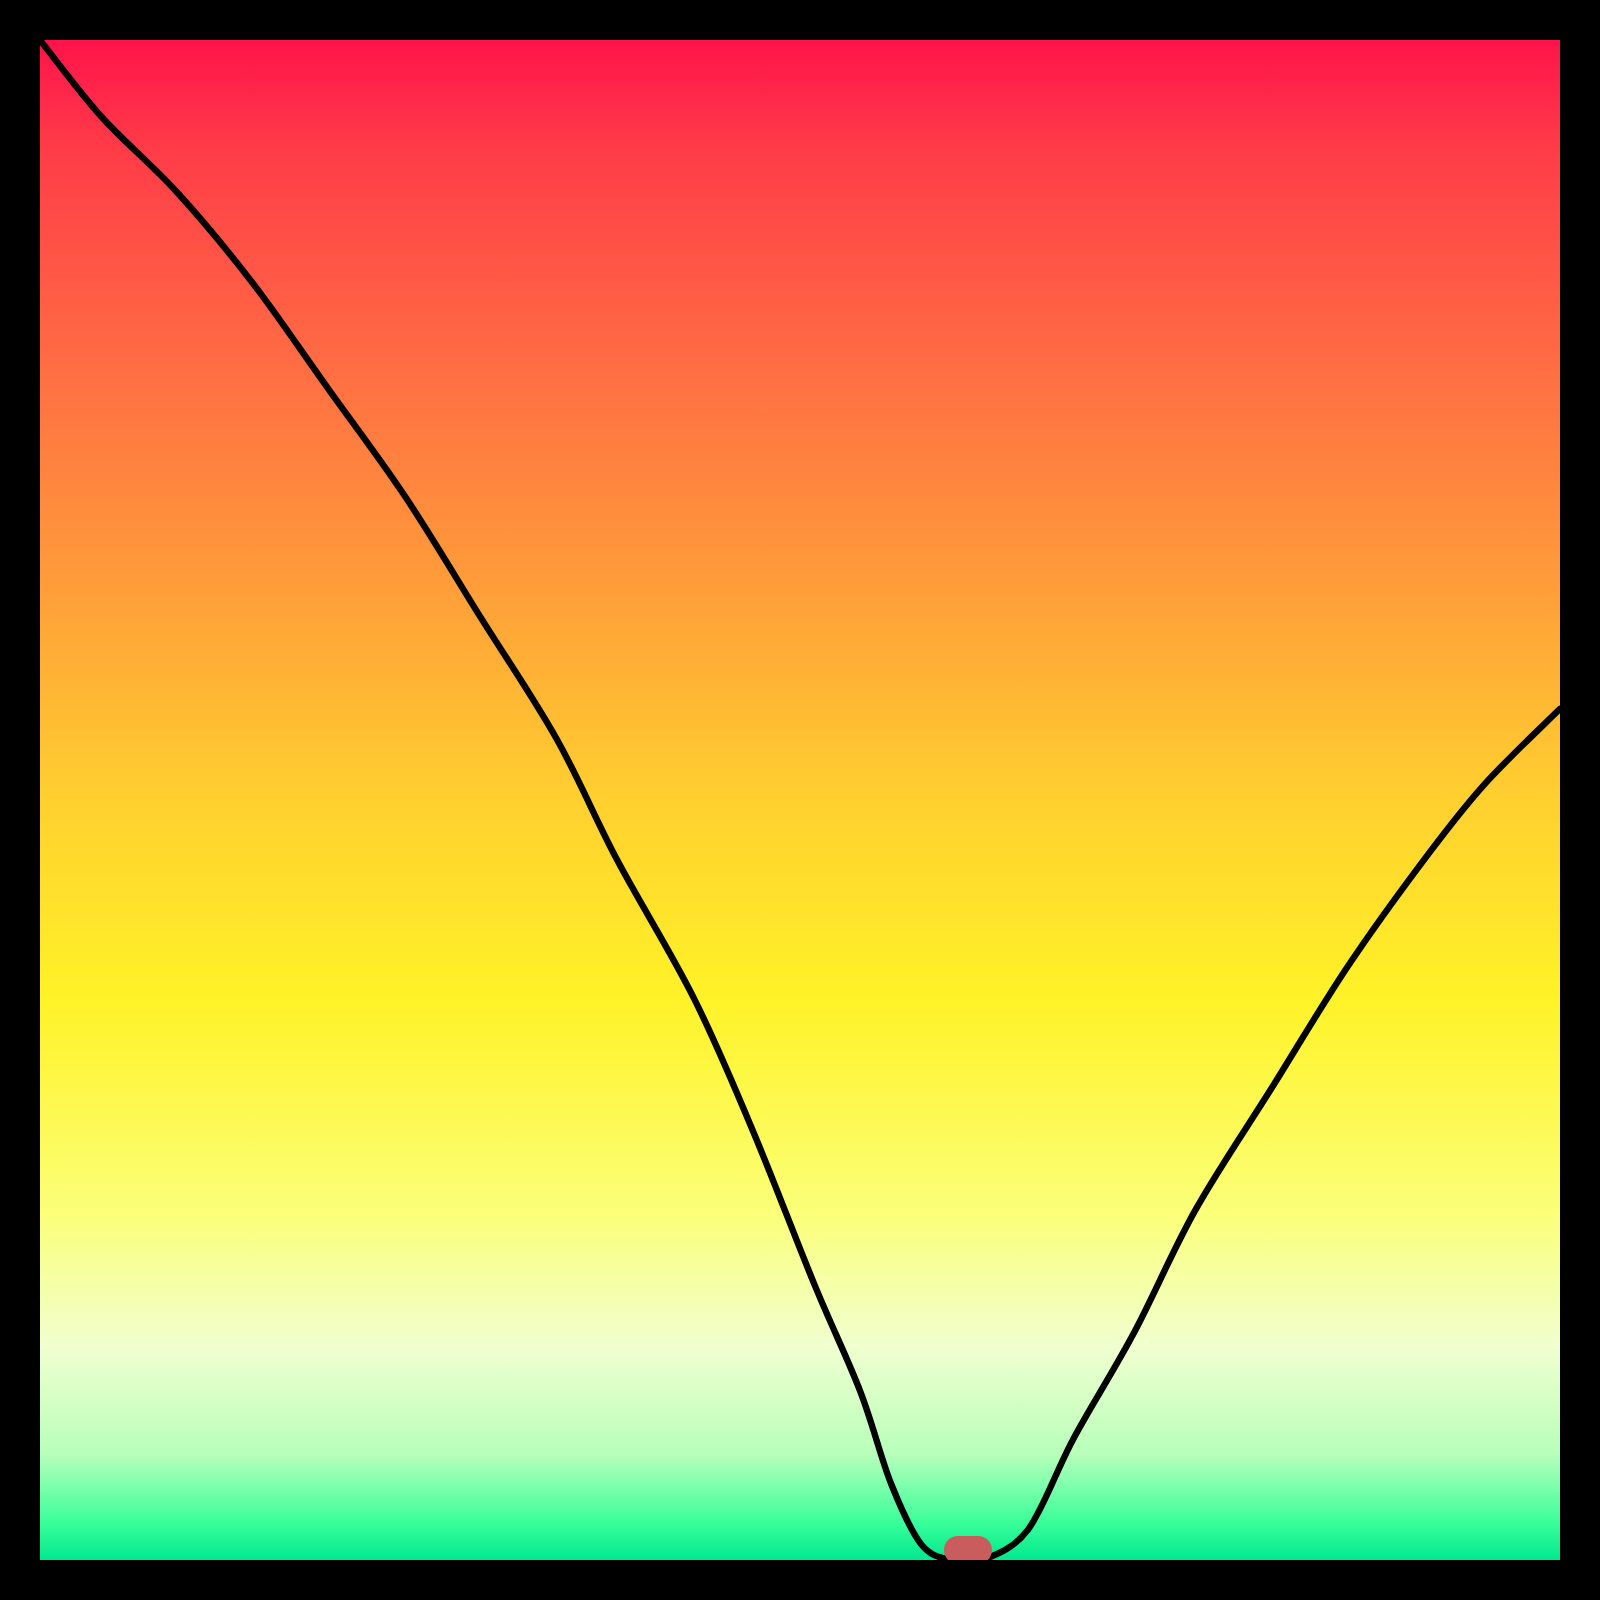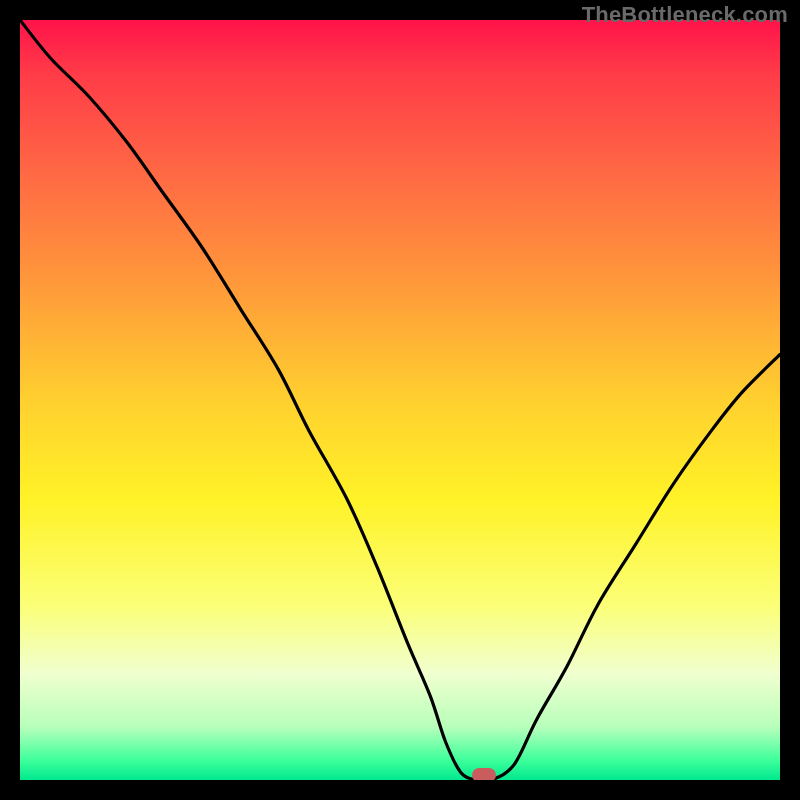--- a/index.html
+++ b/index.html
@@ -73,21 +73,20 @@
     background: #c95d5d;
     z-index: 20;
     transform: translate(-50%, -50%);
   }
 </style>
 </head>
 <body>
 
 <div class="chart-container">
 
-  <div class="watermark">TheBottleneck.com</div>
 
   <div class="plot-area">
     <div class="gradient-bg"></div>
 
     <svg class="curve-svg" viewBox="0 0 760 760" preserveAspectRatio="none">
       <path id="curve-path" fill="none" stroke="#000" stroke-width="3.2" stroke-linecap="round" stroke-linejoin="round" d="M 0.0 0.0 C 5.1 6.3, 19.0 25.3, 30.4 38.0 C 41.8 50.7, 55.7 62.1, 68.4 76.0 C 81.1 89.9, 93.7 105.1, 106.4 121.6 C 119.1 138.1, 131.7 157.1, 144.4 174.8 C 157.1 192.5, 169.7 209.0, 182.4 228.0 C 195.1 247.0, 207.7 268.5, 220.4 288.8 C 233.1 309.1, 247.0 329.3, 258.4 349.6 C 269.8 369.9, 277.4 388.9, 288.8 410.4 C 300.2 431.9, 315.4 456.0, 326.8 478.8 C 338.2 501.6, 347.1 523.1, 357.2 547.2 C 367.3 571.3, 378.7 601.7, 387.6 623.2 C 396.5 644.7, 404.1 659.9, 410.4 676.4 C 416.7 692.9, 420.5 709.3, 425.6 722.0 C 430.7 734.7, 435.7 746.1, 440.8 752.4 C 445.9 758.7, 450.9 758.7, 456.0 760.0 C 461.1 761.3, 464.9 762.5, 471.2 760.0 C 477.5 757.5, 486.4 754.9, 494.0 744.8 C 501.6 734.7, 507.9 715.7, 516.8 699.2 C 525.7 682.7, 537.1 665.0, 547.2 646.0 C 557.3 627.0, 566.2 605.5, 577.6 585.2 C 589.0 564.9, 602.9 544.7, 615.6 524.4 C 628.3 504.1, 640.9 482.6, 653.6 463.6 C 666.3 444.6, 680.2 425.6, 691.6 410.4 C 703.0 395.2, 710.6 385.1, 722.0 372.4 C 733.4 359.7, 753.7 340.7, 760.0 334.4"></path>
     </svg>
 
     <div class="marker" id="marker" style="left: 463.6px; top: 755px;"></div>
   </div>

